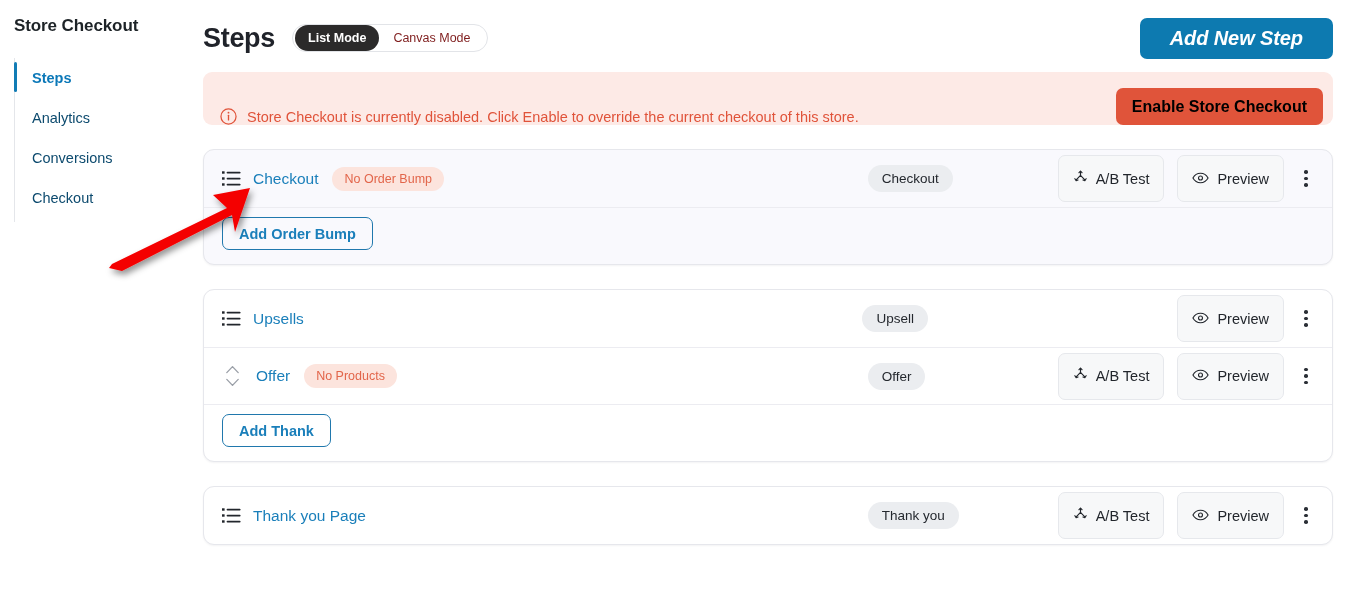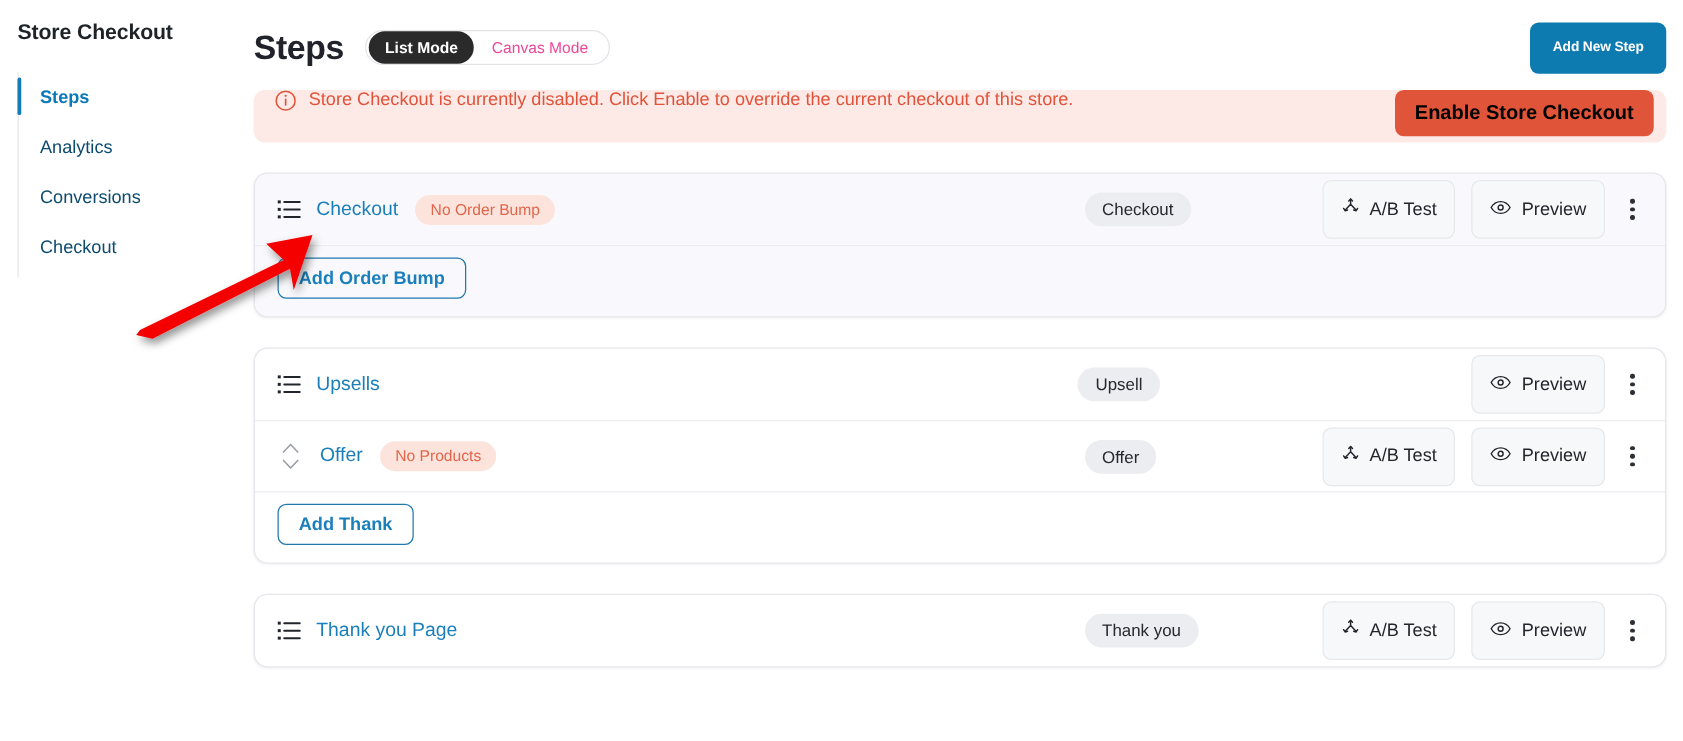--- a/index.html
+++ b/index.html
@@ -54,48 +54,49 @@
     height: 28px; padding: 2px;
     background: #ffffff;
   }
   .mode-pill {
     font-size: 12.5px; font-weight: 700; color: #ffffff;
     background: #2b2a2a; border-radius: 999px;
     padding: 0 13px; height: 26px; line-height: 26px;
     cursor: pointer; white-space: nowrap;
   }
   .mode-pill.inactive {
-    background: transparent; color: #ec4899; font-weight: 400;
+    background: transparent; color: #7f1d1d; font-weight: 400;
     padding: 0 14px;
   }
   .topbar-spacer { flex: 1; }
   .btn-primary {
     background: #0d7ab0; color: #fff;
-    font-size: 11px; font-weight: 700;
+    font-size: 20px; font-weight: 700;
     border: none; border-radius: 7px;
-    height: 41px; padding: 0 18px; cursor: pointer;
+    height: 41px; padding: 0 30px; cursor: pointer;
     letter-spacing: -.1px;
+    font-style: italic;
   }
   .btn-actions {
     display: flex; align-items: center; gap: 9px;
     background: #f7f8f9; color: #22262c;
     font-size: 15.5px;
     border: 1px solid #e0e2e6; border-radius: 7px;
     height: 41px; padding: 0 16px; cursor: pointer;
     margin-left: 11px;
   }
   .chev { width: 13px; height: 8px; display: inline-block; }
 
   
   .banner {
     margin-top: 6px;
     background: #fdeae6;
     border-radius: 9px;
-    height: 42px;
-    display: flex; align-items: flex-start;
+    height: 53px;
+    display: flex; align-items: flex-end;
     padding: 0 10px 0 17px;
   }
   .banner-icon { width: 17px; height: 17px; flex: 0 0 17px; margin-right: 10px; }
   .banner-text { font-size: 14.5px; color: #e0533a; flex: 1; }
   .btn-enable {
     background: #e0543a; color: #000000;
     font-size: 16px; font-weight: 700;
     border: none; border-radius: 7px;
     height: 37px; padding: 0 16px; cursor: pointer;
   }

